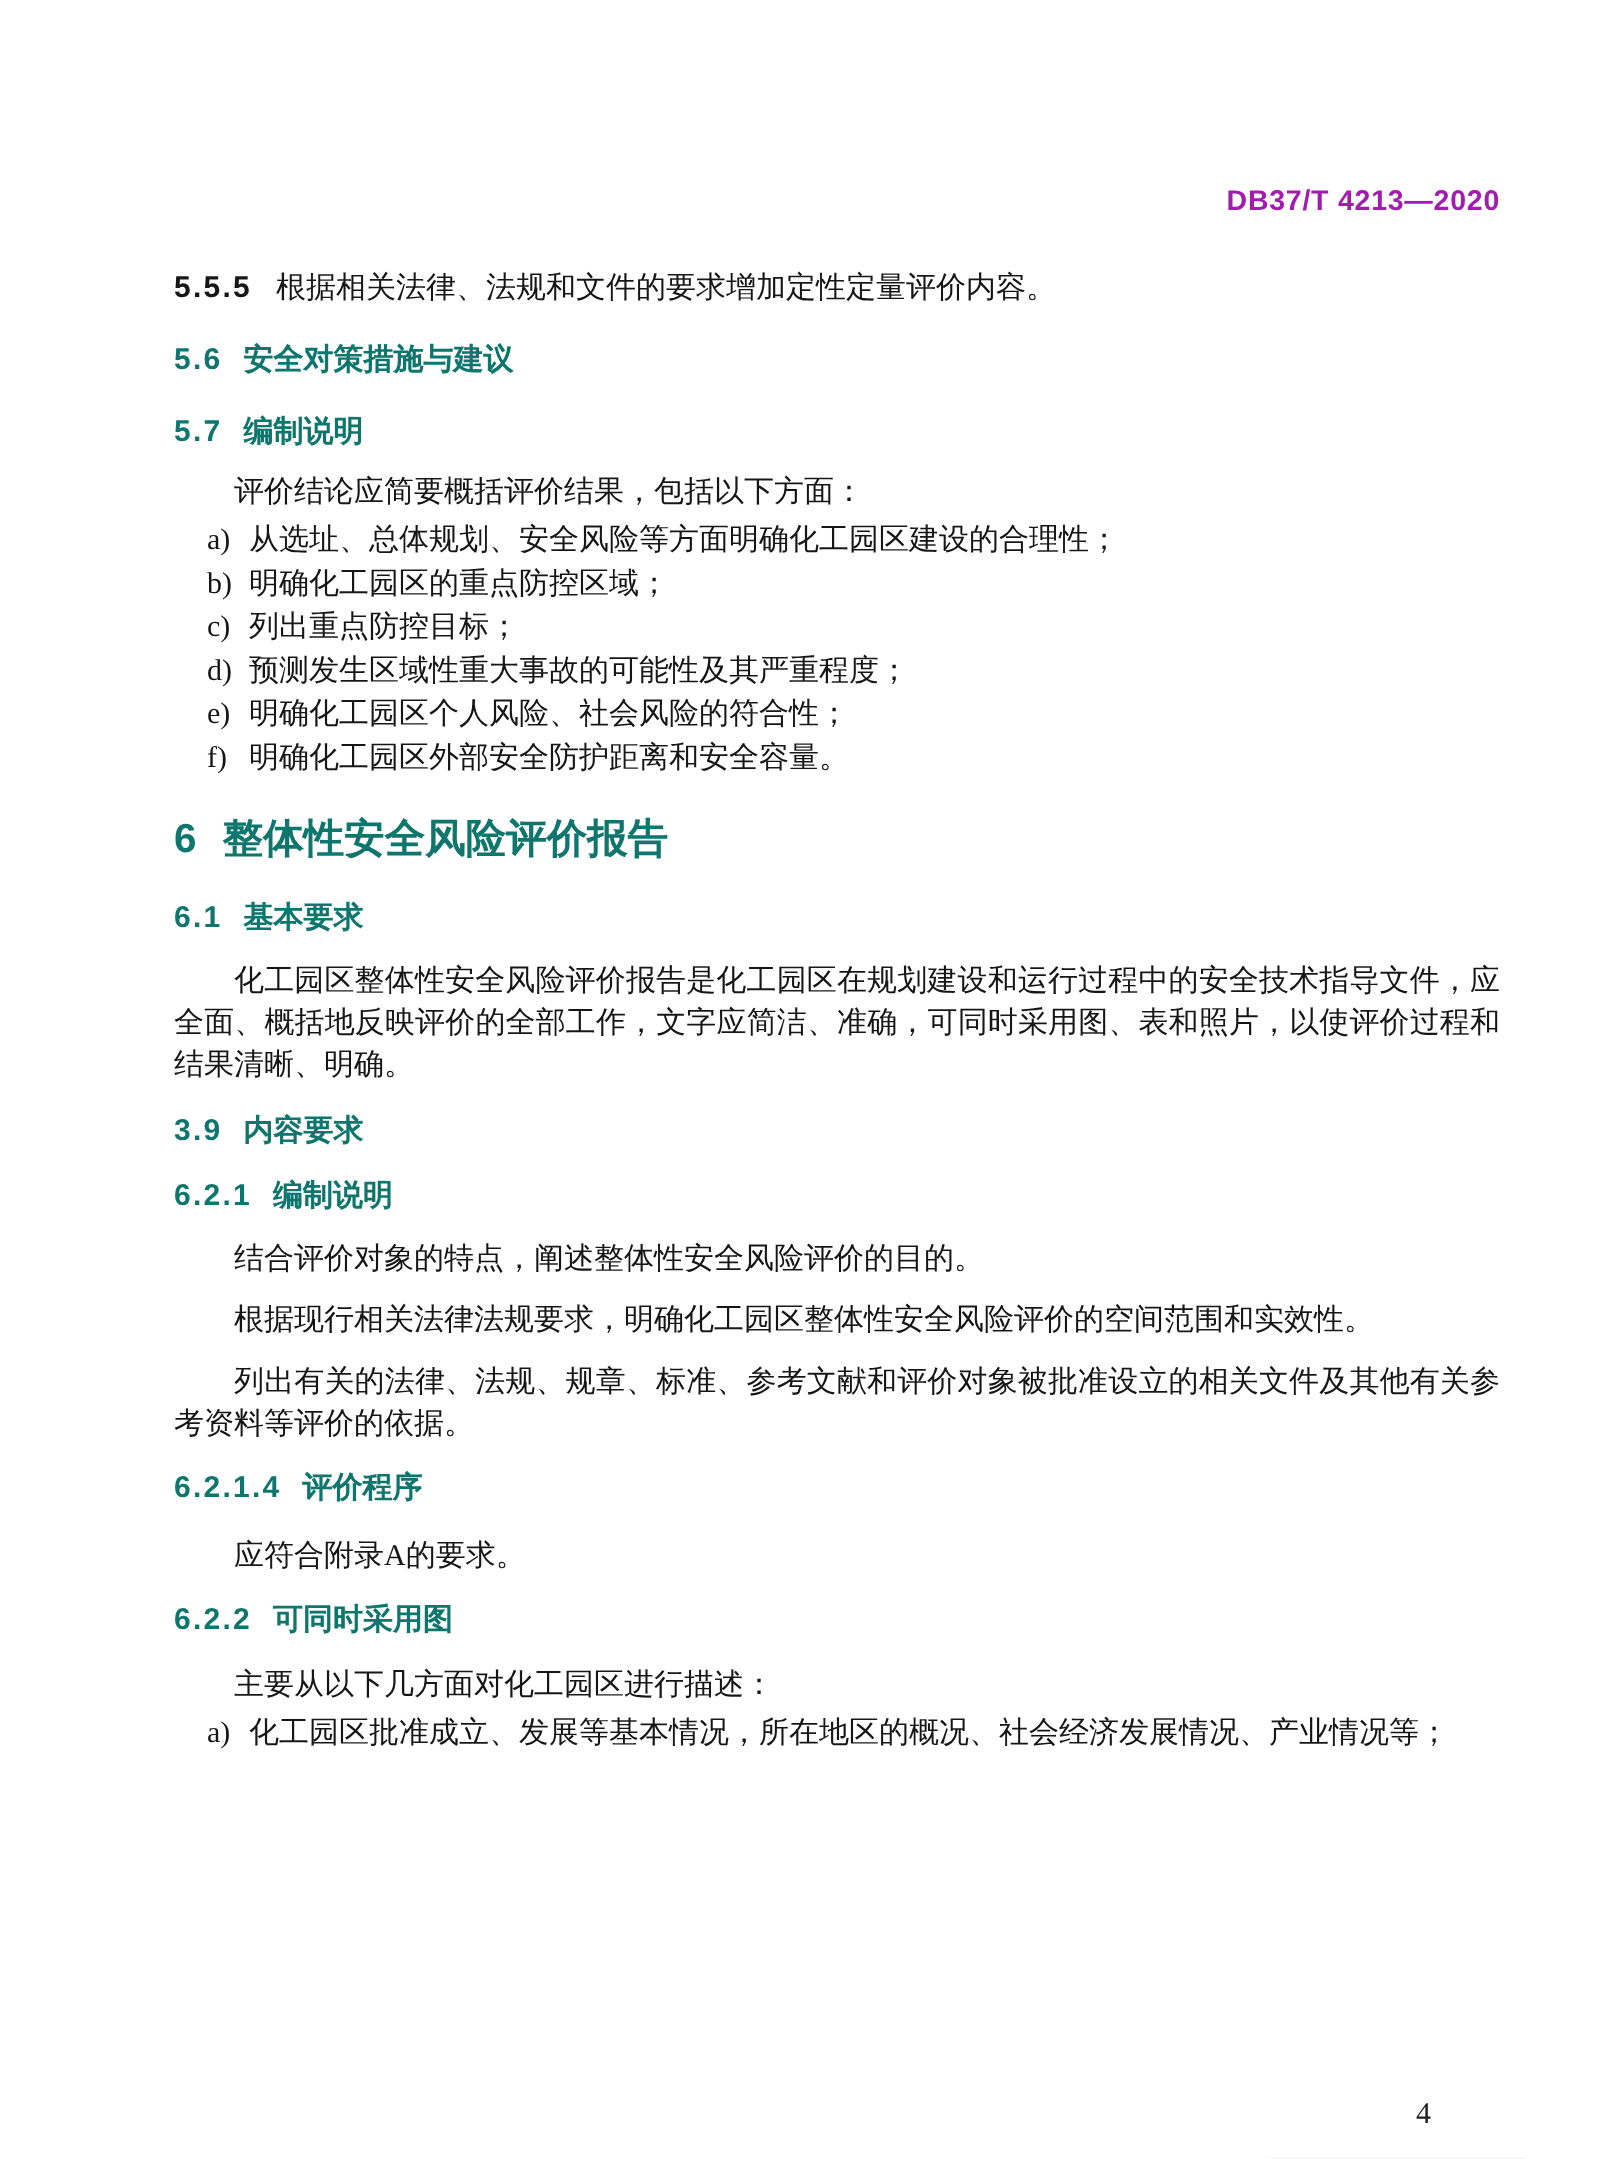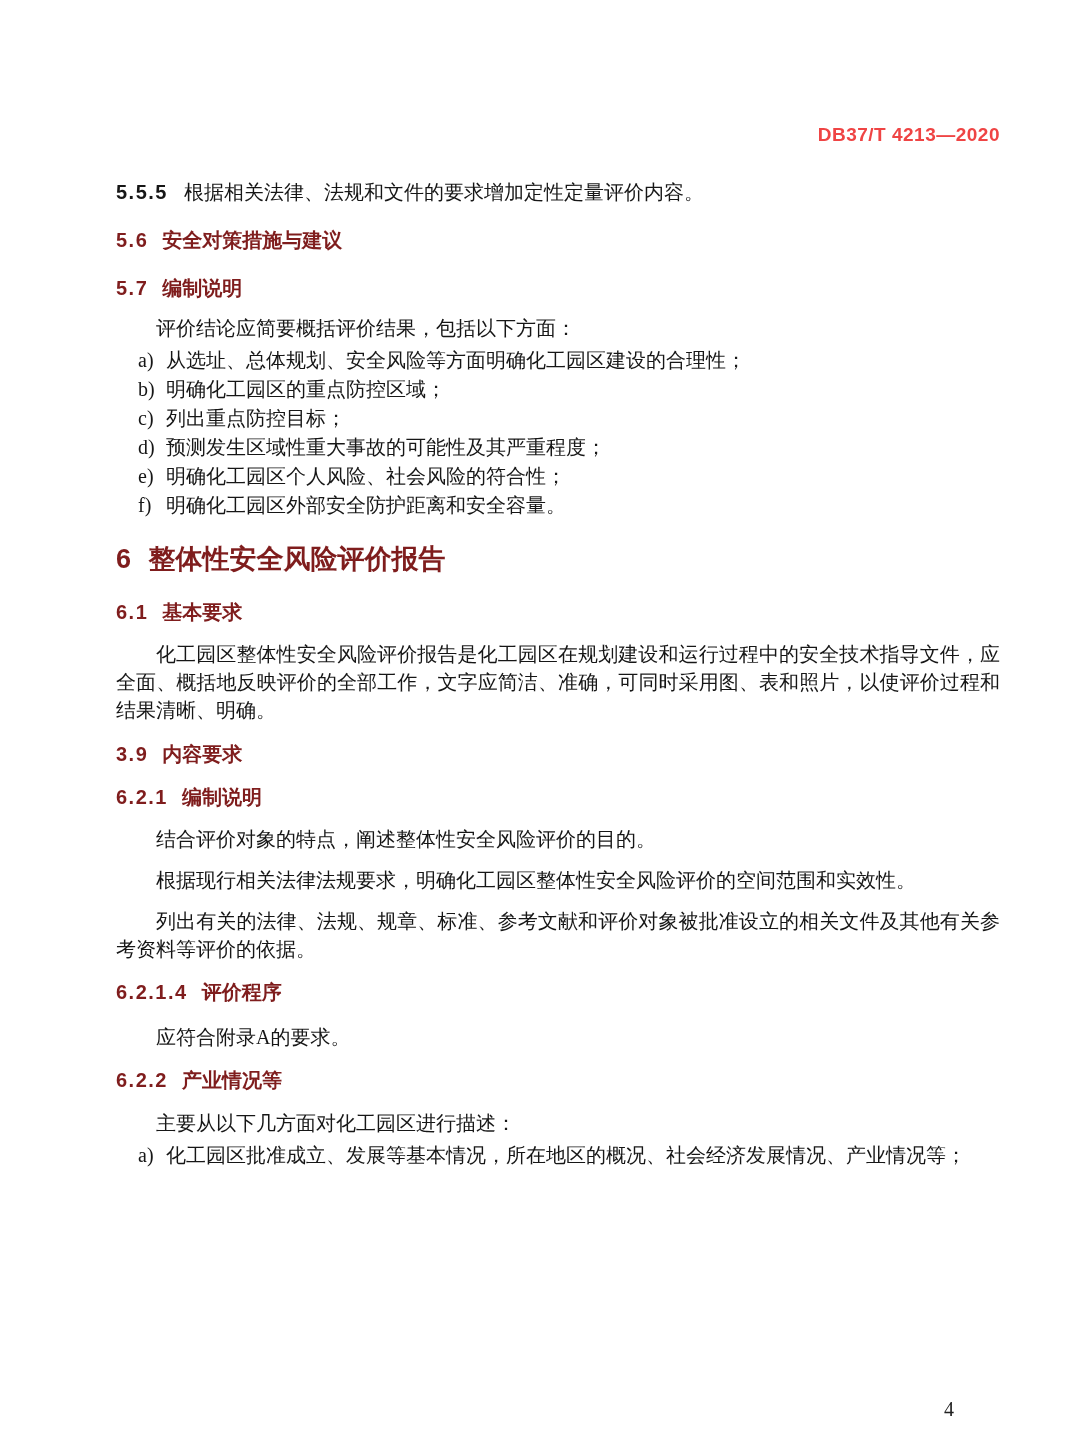--- a/index.html
+++ b/index.html
@@ -20,41 +20,41 @@
     font-size: 20px;
     overflow: hidden;
   }
   .page-header {
     height: 24px;
     text-align: right;
     font-family: "Liberation Sans", "DejaVu Sans", sans-serif;
     font-weight: bold;
     font-size: 19px;
     letter-spacing: 0.5px;
-    color: #ef4444;
+    color: #a21caf;
   }
   
   .clause {
     margin: 30px 0 0 0;
     line-height: 28px;
   }
   .clause .cnum {
     font-family: "Liberation Sans", "DejaVu Sans", sans-serif;
     font-weight: bold;
     letter-spacing: 1.5px;
     margin-right: 16px;
   }
   
   .h {
     font-family: "Liberation Sans", "DejaVu Sans", sans-serif;
     font-weight: bold;
     font-size: 20px;
     line-height: 28px;
     margin: 20px 0 0 0;
-    color: #7f1d1d;
+    color: #0f766e;
   }
   .h .hnum {
     letter-spacing: 1.5px;
     margin-right: 14px;
   }
   .h1 {
     font-size: 27px;
     line-height: 30px;
     margin-top: 24px;
   }
@@ -167,21 +167,21 @@
   <p class="para m13">根据现行相关法律法规要求，明确化工园区整体性安全风险评价的空间范围和实效性。</p>
 
   <p class="para m13">列出有关的法律、法规、规章、标准、参考文献和评价对象被批准设立的相关文件及其他有关参考资料等评价的依据。</p>
 
   <div class="h h-tight">
     <span class="hnum">6.2.1.4</span><span>评价程序</span>
   </div>
   <p class="para m17">应符合附录A的要求。</p>
 
   <div class="h h-tight">
-    <span class="hnum">6.2.2</span><span>产业情况等</span>
+    <span class="hnum">6.2.2</span><span>可同时采用图</span>
   </div>
   <p class="para m15">主要从以下几方面对化工园区进行描述：</p>
   <div class="list">
     <div class="li">
       <span class="marker">a)</span>
       <span class="litext">化工园区批准成立、发展等基本情况，所在地区的概况、社会经济发展情况、产业情况等；</span>
     </div>
   </div>
 
   <div class="page-number">4</div>

